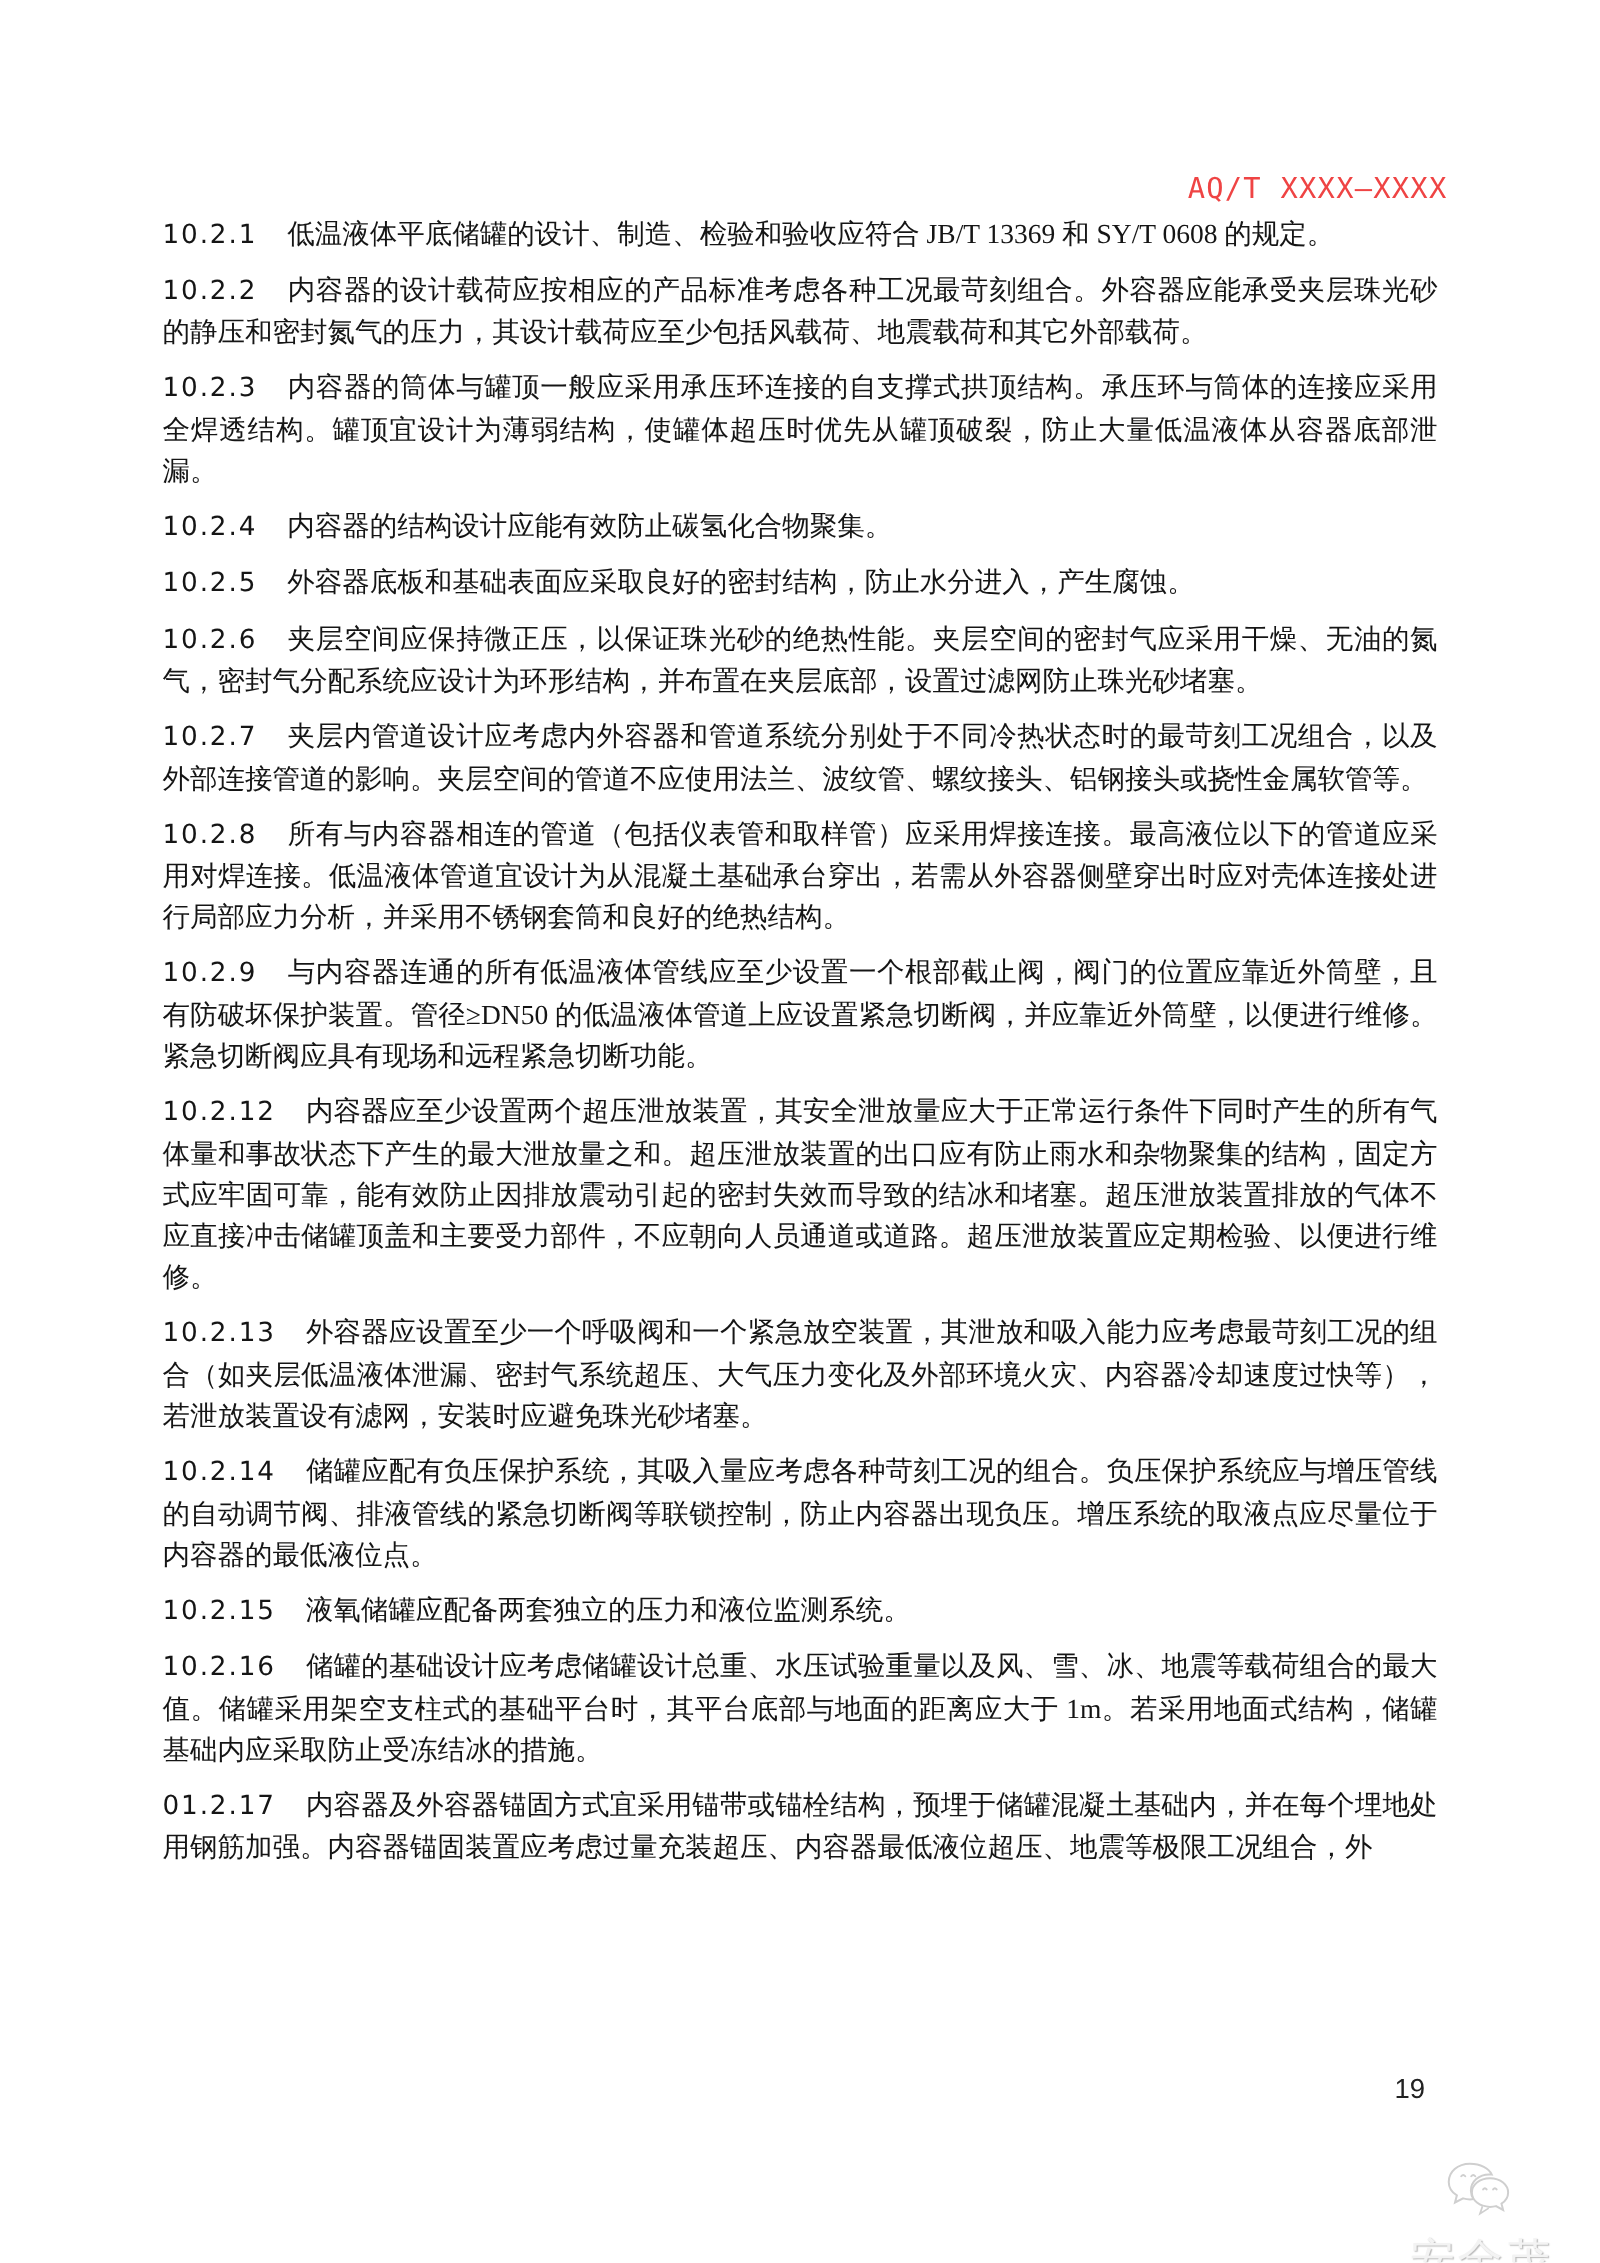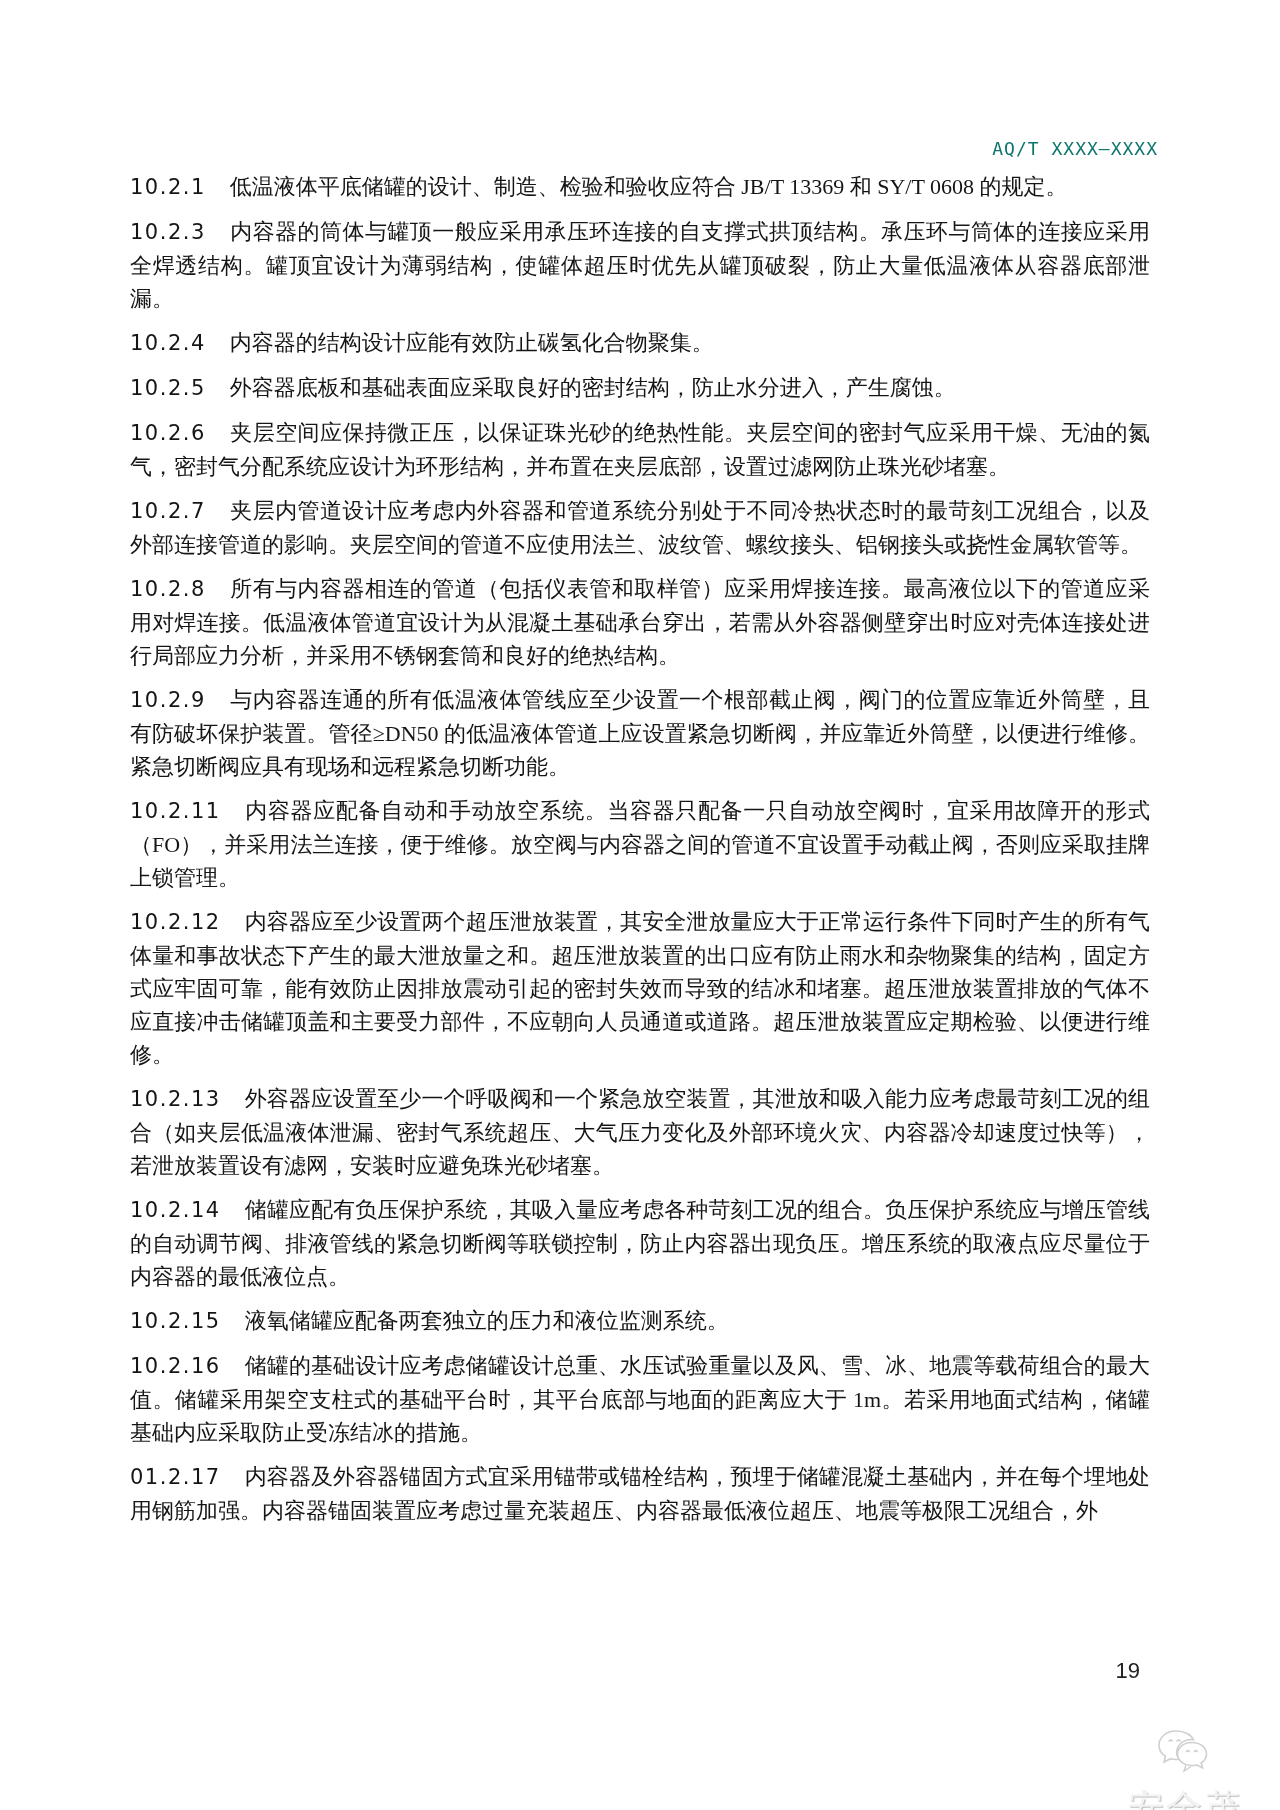--- a/index.html
+++ b/index.html
@@ -14,23 +14,23 @@
     background: #ffffff;
     overflow: hidden;
     font-family: "Liberation Serif", "DejaVu Serif", serif;
     color: #1a1a1a;
   }
   .doc-header {
     position: absolute;
     top: 138px;
     right: 122px;
     font-family: "DejaVu Sans Mono", "Liberation Mono", monospace;
-    font-size: 18px;
+    font-size: 23px;
     letter-spacing: 1px;
-    color: #0f766e;
+    color: #ef4444;
     white-space: nowrap;
   }
   .content {
     position: absolute;
     top: 170px;
     left: 130px;
     width: 1020px;
   }
   p.clause {
     margin: 0 0 11px 0;
@@ -78,37 +78,37 @@
 </head>
 <body>
 
 <div class="page">
 
   <div class="doc-header">AQ/T XXXX—XXXX</div>
 
   <div class="content" id="content">
   <p class="clause"><span class="clause-label">10.2.1</span><span class="clause-text">低温液体平底储罐的设计、制造、检验和验收应符合 JB/T 13369 和 SY/T 0608 的规定。</span></p>
 
+  <p class="clause"><span class="clause-label">10.2.2</span><span class="clause-text">内容器的设计载荷应按相应的产品标准考虑各种工况最苛刻组合。外容器应能承受夹层珠光砂的静压和密封氮气的压力，其设计载荷应至少包括风载荷、地震载荷和其它外部载荷。</span></p>
 
   <p class="clause"><span class="clause-label">10.2.3</span><span class="clause-text">内容器的筒体与罐顶一般应采用承压环连接的自支撑式拱顶结构。承压环与筒体的连接应采用全焊透结构。罐顶宜设计为薄弱结构，使罐体超压时优先从罐顶破裂，防止大量低温液体从容器底部泄漏。</span></p>
 
   <p class="clause"><span class="clause-label">10.2.4</span><span class="clause-text">内容器的结构设计应能有效防止碳氢化合物聚集。</span></p>
 
   <p class="clause"><span class="clause-label">10.2.5</span><span class="clause-text">外容器底板和基础表面应采取良好的密封结构，防止水分进入，产生腐蚀。</span></p>
 
   <p class="clause"><span class="clause-label">10.2.6</span><span class="clause-text">夹层空间应保持微正压，以保证珠光砂的绝热性能。夹层空间的密封气应采用干燥、无油的氮气，密封气分配系统应设计为环形结构，并布置在夹层底部，设置过滤网防止珠光砂堵塞。</span></p>
 
   <p class="clause"><span class="clause-label">10.2.7</span><span class="clause-text">夹层内管道设计应考虑内外容器和管道系统分别处于不同冷热状态时的最苛刻工况组合，以及外部连接管道的影响。夹层空间的管道不应使用法兰、波纹管、螺纹接头、铝钢接头或挠性金属软管等。</span></p>
 
   <p class="clause"><span class="clause-label">10.2.8</span><span class="clause-text">所有与内容器相连的管道（包括仪表管和取样管）应采用焊接连接。最高液位以下的管道应采用对焊连接。低温液体管道宜设计为从混凝土基础承台穿出，若需从外容器侧壁穿出时应对壳体连接处进行局部应力分析，并采用不锈钢套筒和良好的绝热结构。</span></p>
 
   <p class="clause"><span class="clause-label">10.2.9</span><span class="clause-text">与内容器连通的所有低温液体管线应至少设置一个根部截止阀，阀门的位置应靠近外筒壁，且有防破坏保护装置。管径≥DN50 的低温液体管道上应设置紧急切断阀，并应靠近外筒壁，以便进行维修。紧急切断阀应具有现场和远程紧急切断功能。</span></p>
 
 
-  <p class="clause"><span class="clause-label">10.2.11</span><span class="clause-text">内容器应配备自动和手动放空系统。当容器只配备一只自动放空阀时，宜采用故障开的形式（FO），并采用法兰连接，便于维修。放空阀与内容器之间的管道不宜设置手动截止阀，否则应采取挂牌上锁管理。</span></p>
 
   <p class="clause"><span class="clause-label">10.2.12</span><span class="clause-text">内容器应至少设置两个超压泄放装置，其安全泄放量应大于正常运行条件下同时产生的所有气体量和事故状态下产生的最大泄放量之和。超压泄放装置的出口应有防止雨水和杂物聚集的结构，固定方式应牢固可靠，能有效防止因排放震动引起的密封失效而导致的结冰和堵塞。超压泄放装置排放的气体不应直接冲击储罐顶盖和主要受力部件，不应朝向人员通道或道路。超压泄放装置应定期检验、以便进行维修。</span></p>
 
   <p class="clause"><span class="clause-label">10.2.13</span><span class="clause-text">外容器应设置至少一个呼吸阀和一个紧急放空装置，其泄放和吸入能力应考虑最苛刻工况的组合（如夹层低温液体泄漏、密封气系统超压、大气压力变化及外部环境火灾、内容器冷却速度过快等），若泄放装置设有滤网，安装时应避免珠光砂堵塞。</span></p>
 
   <p class="clause"><span class="clause-label">10.2.14</span><span class="clause-text">储罐应配有负压保护系统，其吸入量应考虑各种苛刻工况的组合。负压保护系统应与增压管线的自动调节阀、排液管线的紧急切断阀等联锁控制，防止内容器出现负压。增压系统的取液点应尽量位于内容器的最低液位点。</span></p>
 
   <p class="clause"><span class="clause-label">10.2.15</span><span class="clause-text">液氧储罐应配备两套独立的压力和液位监测系统。</span></p>
 
   <p class="clause"><span class="clause-label">10.2.16</span><span class="clause-text">储罐的基础设计应考虑储罐设计总重、水压试验重量以及风、雪、冰、地震等载荷组合的最大值。储罐采用架空支柱式的基础平台时，其平台底部与地面的距离应大于 1m。若采用地面式结构，储罐基础内应采取防止受冻结冰的措施。</span></p>

